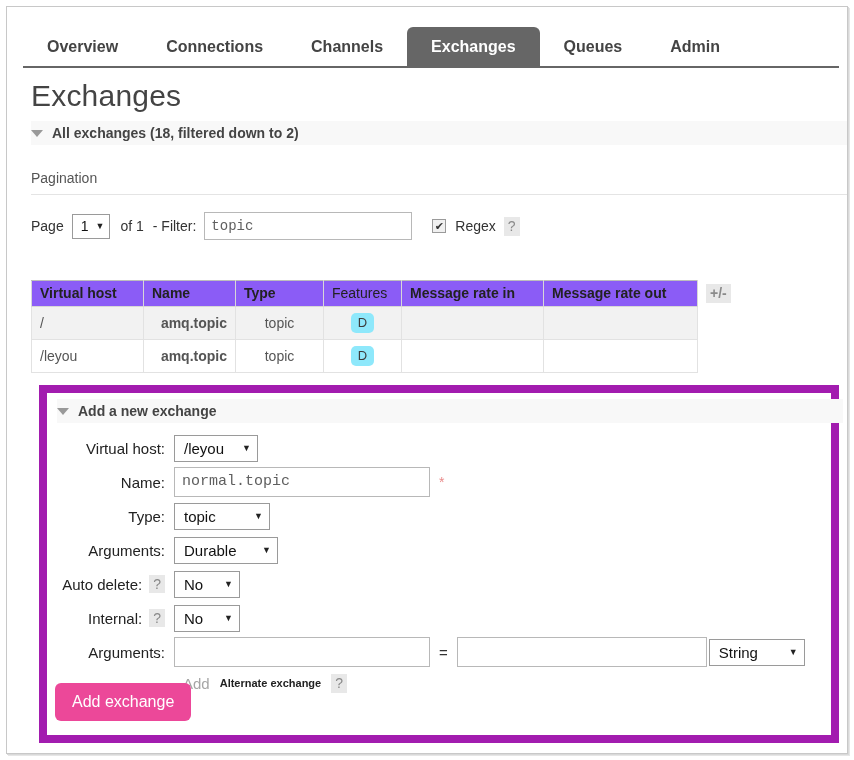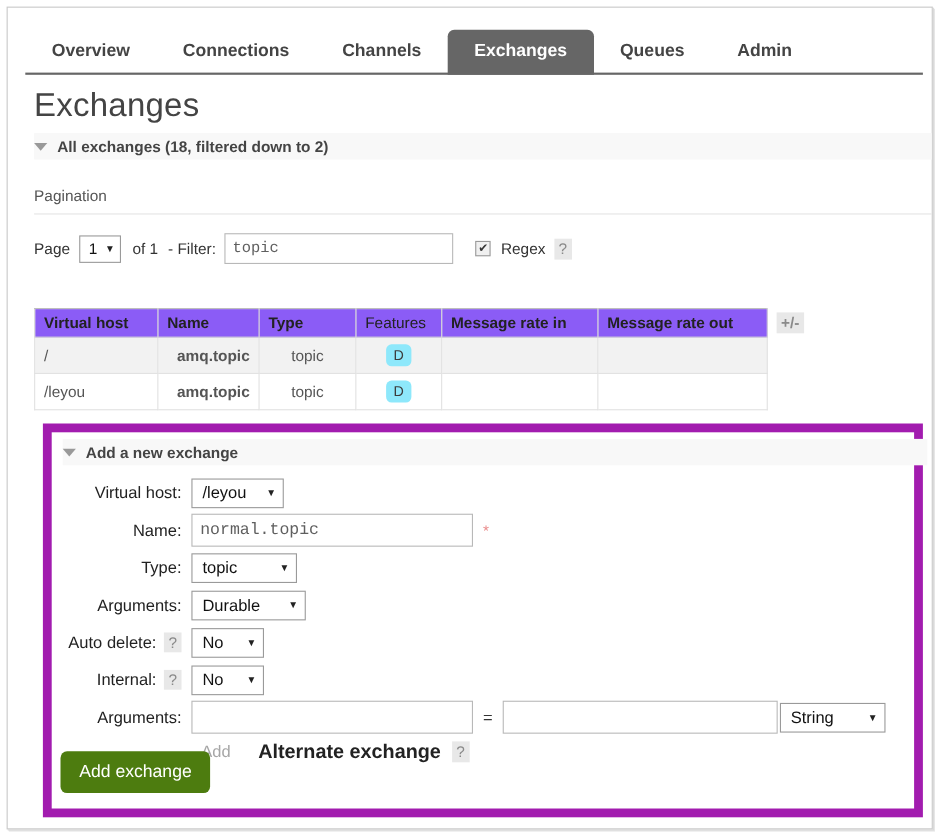--- a/index.html
+++ b/index.html
@@ -302,27 +302,26 @@
     gap: 10px;
   }
   .addlink {
     color: #a6a6a6;
     font-size: 15px;
     cursor: pointer;
   }
   .altex {
     font-weight: bold;
     color: #222222;
-    font-size: 18px;
-    margin-left: 15px;
+    font-size: 11px;
   }
   .btn-primary {
     position: absolute;
     left: 8px; bottom: 14px;
-    background: #4d7c0f;
+    background: #ec4899;
     color: #ffffff;
     border: none;
     border-radius: 6px;
     font-size: 16px;
     font-family: "Liberation Sans", sans-serif;
     padding: 10px 17px;
     cursor: pointer;
     line-height: 18px;
   }
 </style>

